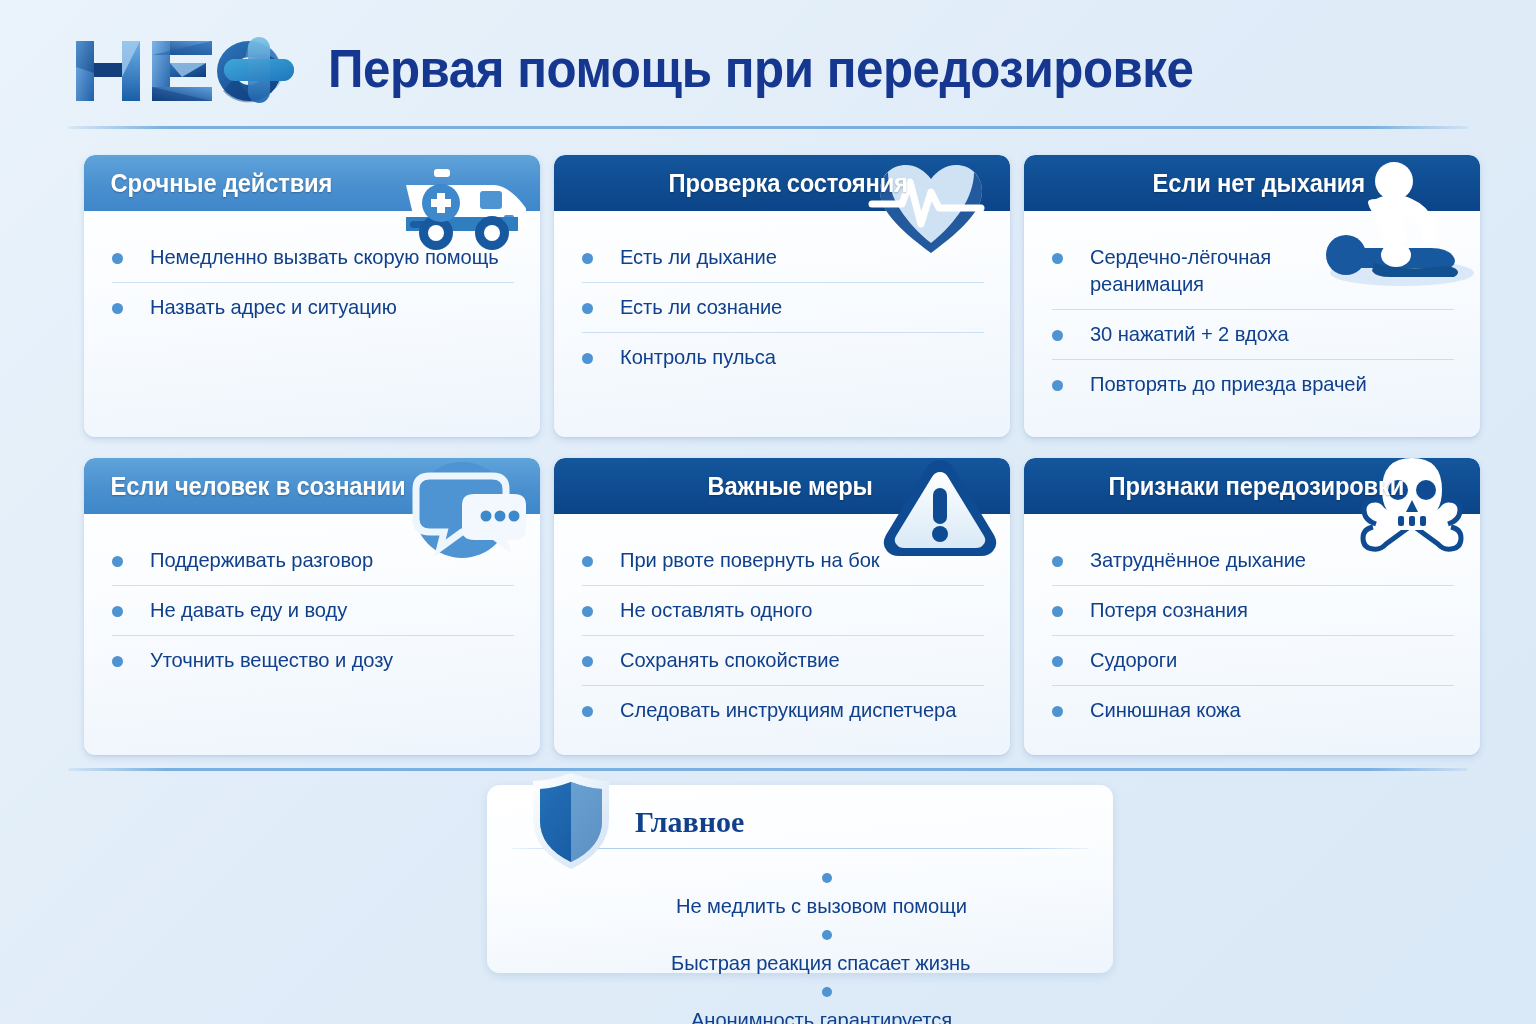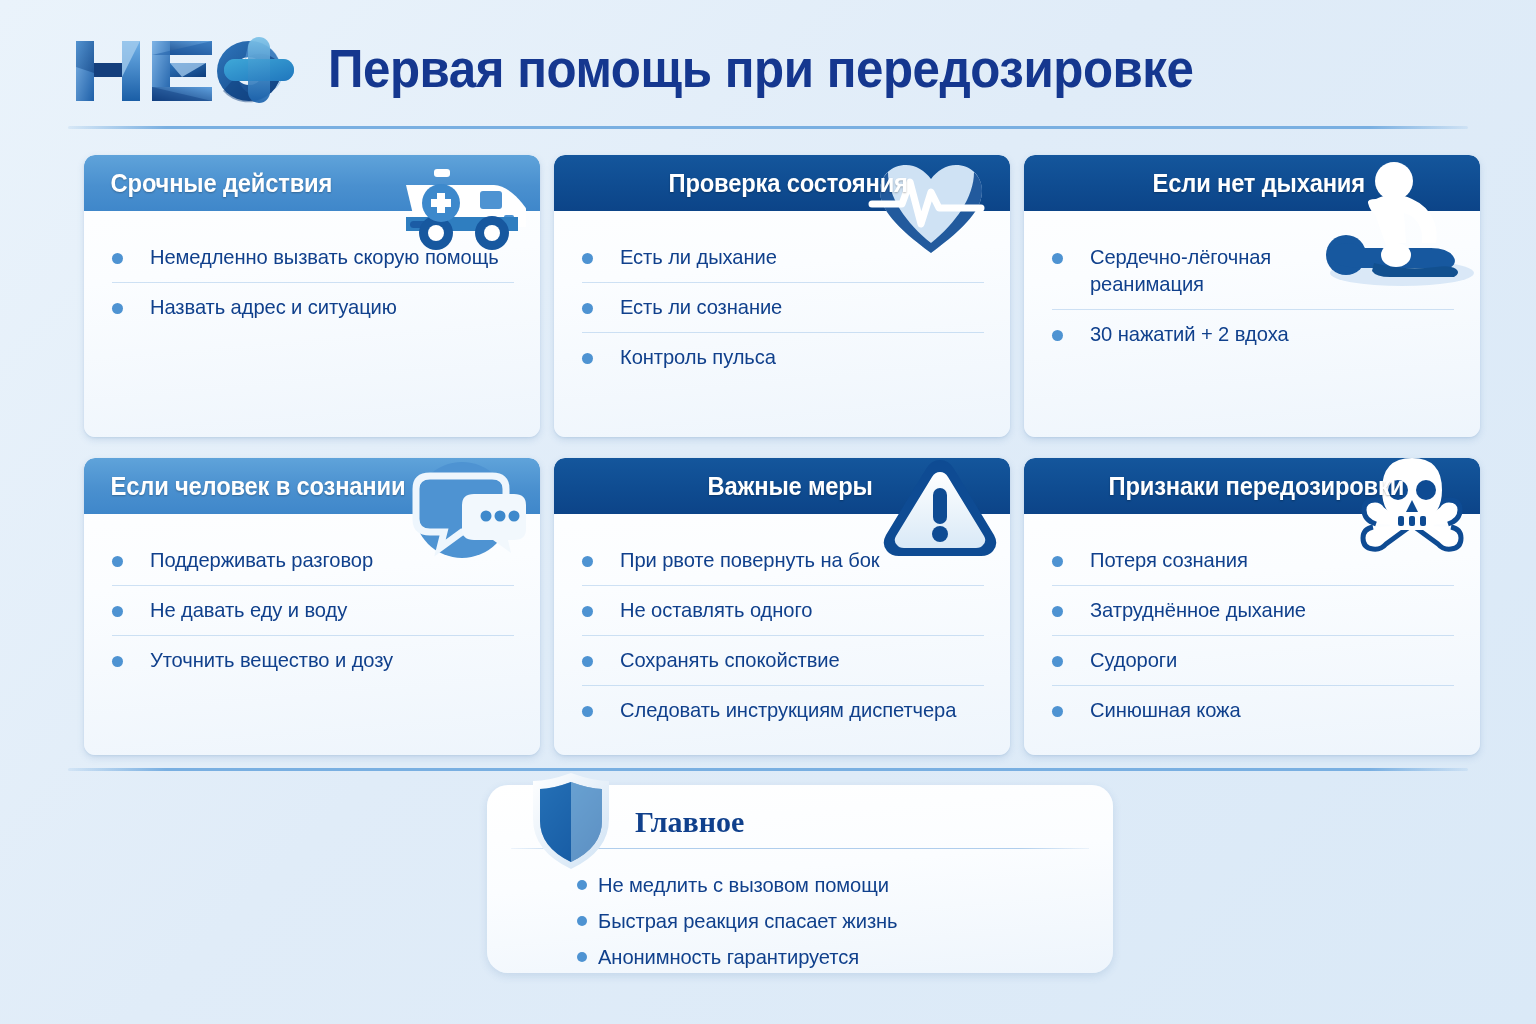--- a/index.html
+++ b/index.html
@@ -152,21 +152,21 @@
   }
 
   
   .card.narrow-first .bullet-row:first-child .bullet-text { max-width: 250px; }
 
   
   #summary {
     position: absolute;
     left: 487px; top: 785px;
     width: 626px; height: 188px;
-    border-radius: 21px;
+    border-radius: 13px;
     background: linear-gradient(175deg, #ffffff 0%, #fbfdff 45%, #eef5fc 100%);
     box-shadow: 0 3px 8px rgba(60,110,170,0.16);
   }
 
   #shield-icon {
     position: absolute;
     left: 43px; top: -14px;
     width: 82px; height: 100px;
     z-index: 3;
   }
@@ -196,20 +196,21 @@
     position: absolute;
     left: 90px; top: 82px;
     width: 500px;
   }
 
   .sum-row {
     display: flex;
     align-items: center;
     gap: 11px;
     padding: 6px 0;
+    flex-direction: column;
   }
   .sum-dot {
     flex: 0 0 auto;
     width: 10px; height: 10px;
     border-radius: 50%;
     background: #4e93d2;
   }
   .sum-text {
     color: #10408c;
     font-size: 21px;
@@ -366,20 +367,24 @@
       </div>
     </div>
     <div class="card-body">
       <div class="bullet-row">
         <span class="dot"></span>
         <span class="bullet-text">Сердечно-лёгочная реанимация</span>
       </div>
       <div class="bullet-row">
         <span class="dot"></span>
         <span class="bullet-text">30 нажатий + 2 вдоха</span>
+      </div>
+      <div class="bullet-row">
+        <span class="dot"></span>
+        <span class="bullet-text">Повторять до приезда врачей</span>
       </div>
     </div>
   </div>
 
   <div class="card">
     <div class="card-head light">
       <div class="card-title">Если человек в сознании</div>
       <div class="card-icon" style="right:8px;top:-4px;">
         <svg viewBox="0 0 130 120" xmlns="http://www.w3.org/2000/svg" aria-hidden="true">
           <circle cx="60" cy="56" r="48" fill="#4e93d2"></circle>
@@ -467,25 +472,25 @@
           <path d="M60 46 l6 12 h-12 z" fill="#0e4b93"></path>
           <rect x="46" y="62" width="6" height="10" rx="2" fill="#0e4b93"></rect>
           <rect x="57" y="62" width="6" height="10" rx="2" fill="#0e4b93"></rect>
           <rect x="68" y="62" width="6" height="10" rx="2" fill="#0e4b93"></rect>
         </svg>
       </div>
     </div>
     <div class="card-body">
       <div class="bullet-row">
         <span class="dot"></span>
+        <span class="bullet-text">Затруднённое дыхание</span>
+      </div>
+      <div class="bullet-row">
+        <span class="dot"></span>
         <span class="bullet-text">Потеря сознания</span>
-      </div>
-      <div class="bullet-row">
-        <span class="dot"></span>
-        <span class="bullet-text">Затруднённое дыхание</span>
       </div>
       <div class="bullet-row">
         <span class="dot"></span>
         <span class="bullet-text">Судороги</span>
       </div>
       <div class="bullet-row">
         <span class="dot"></span>
         <span class="bullet-text">Синюшная кожа</span>
       </div>
     </div>

